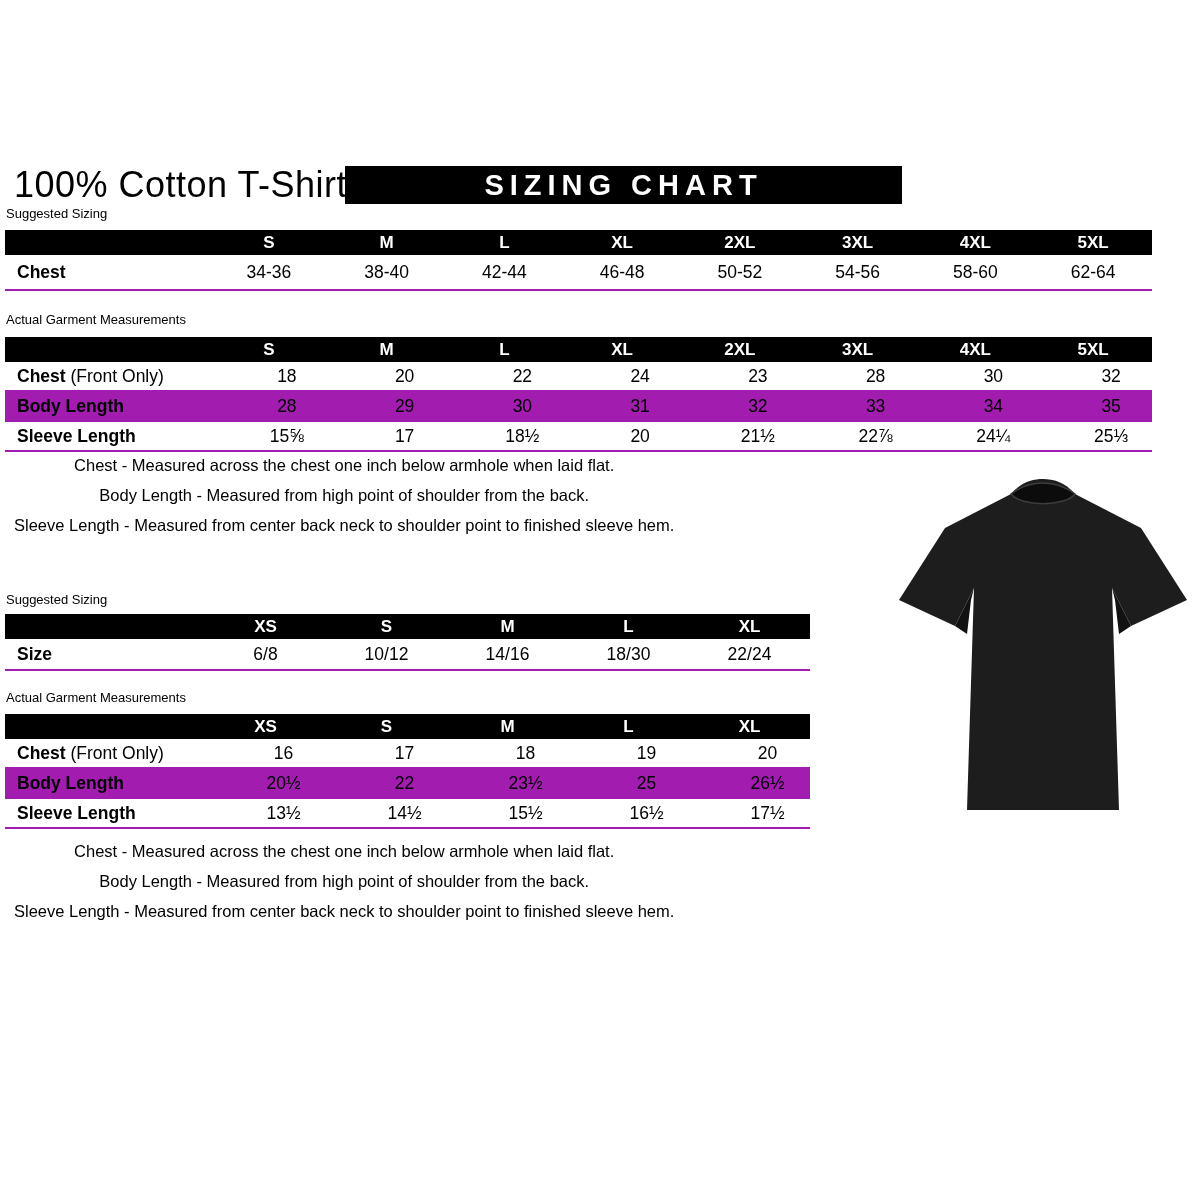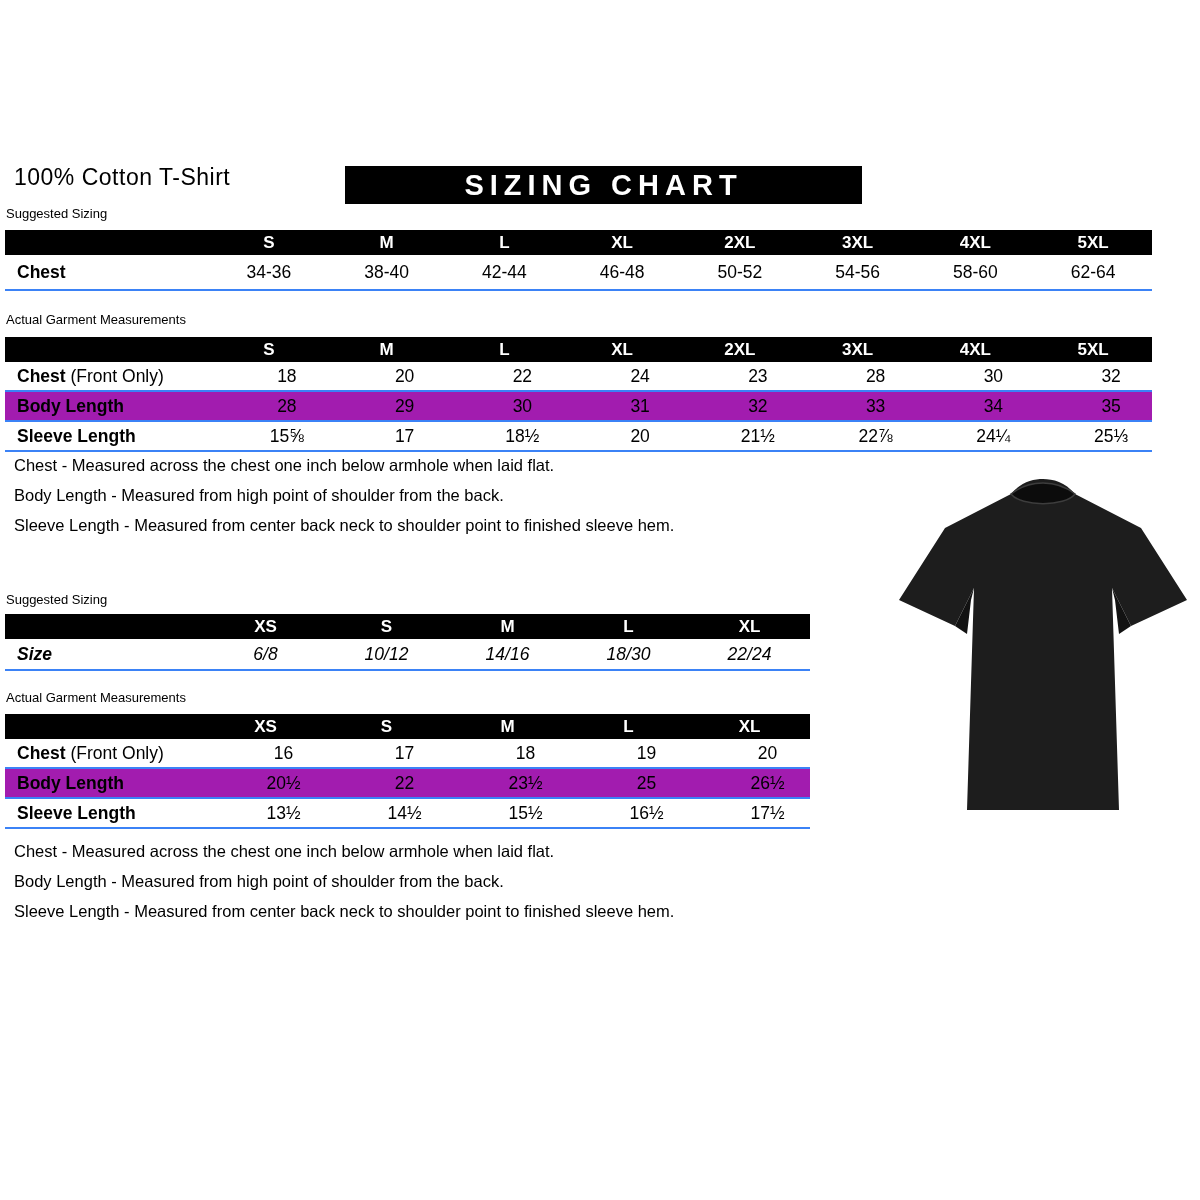--- a/index.html
+++ b/index.html
@@ -1,47 +1,47 @@
 <!DOCTYPE html>
 <html><head>
 <meta charset="utf-8">
 <style>
   html,body{margin:0;padding:0;background:#fff;}
   #page{position:relative;width:1200px;height:1200px;background:#fff;
         font-family:"Liberation Sans",sans-serif;color:#000;overflow:hidden;}
   .abs{position:absolute;}
-  .title{font-size:23px;font-weight:400;letter-spacing:.5px;}
+  .title{font-size:36px;font-weight:400;letter-spacing:.5px;}
   .youth-title{font-size:25px;font-weight:700;}
   .banner{background:#000;color:#fff;font-weight:700;font-size:29px;
           letter-spacing:6px;text-align:center;height:38px;line-height:38px;}
   .seclabel{font-size:13px;}
   .thead{display:grid;background:#000;color:#fff;font-weight:700;font-size:17px;
          height:25px;align-items:center;}
   .th{text-align:center;}
-  .trow{display:grid;align-items:center;font-size:17.5px;border-bottom:2px solid #3b82f6;background:#fff;}
+  .trow{display:grid;align-items:center;font-size:17.5px;border-bottom:2px solid #a21caf;background:#fff;}
   .trow.alt{background:#a21caf;}
   .row-tall{height:34px;}
   .row-mid{height:28px;gap:36px;}
-  .row-std{height:30px;font-style:italic;}
+  .row-std{height:30px;}
   .cols8{grid-template-columns:205px repeat(8,1fr);}
   .cols5{grid-template-columns:200px repeat(5,1fr);}
   .rlabel{padding-left:12px;font-weight:700;font-size:17.5px;white-space:nowrap;}
   .rlabel .suffix{font-weight:400;}
   .td{text-align:center;}
-  .notes .note{font-size:16.5px;margin:0 0 11px 0;}
+  .notes .note{font-size:16.5px;margin:0 0 11px 0;text-align:center;}
   .t-adult{width:1147px;}
   .t-youth{width:805px;}
 </style>
 </head>
 <body>
 
 <div id="page">
 
   <div class="abs title" style="left:14px;top:164px;">100% Cotton T-Shirt</div>
-  <div class="abs banner" style="left:345px;top:166px;width:517px;">SIZING CHART</div>
+  <div class="abs banner" style="left:345px;top:166px;width:557px;">SIZING CHART</div>
 
   <div class="abs seclabel" style="left:6px;top:206px;">Suggested Sizing</div>
 
   <div class="abs t-adult" style="left:5px;top:230px;">
     <div class="thead cols8">
       <div class="th"></div>
       <div class="th">S</div>
       <div class="th">M</div>
       <div class="th">L</div>
       <div class="th">XL</div>

